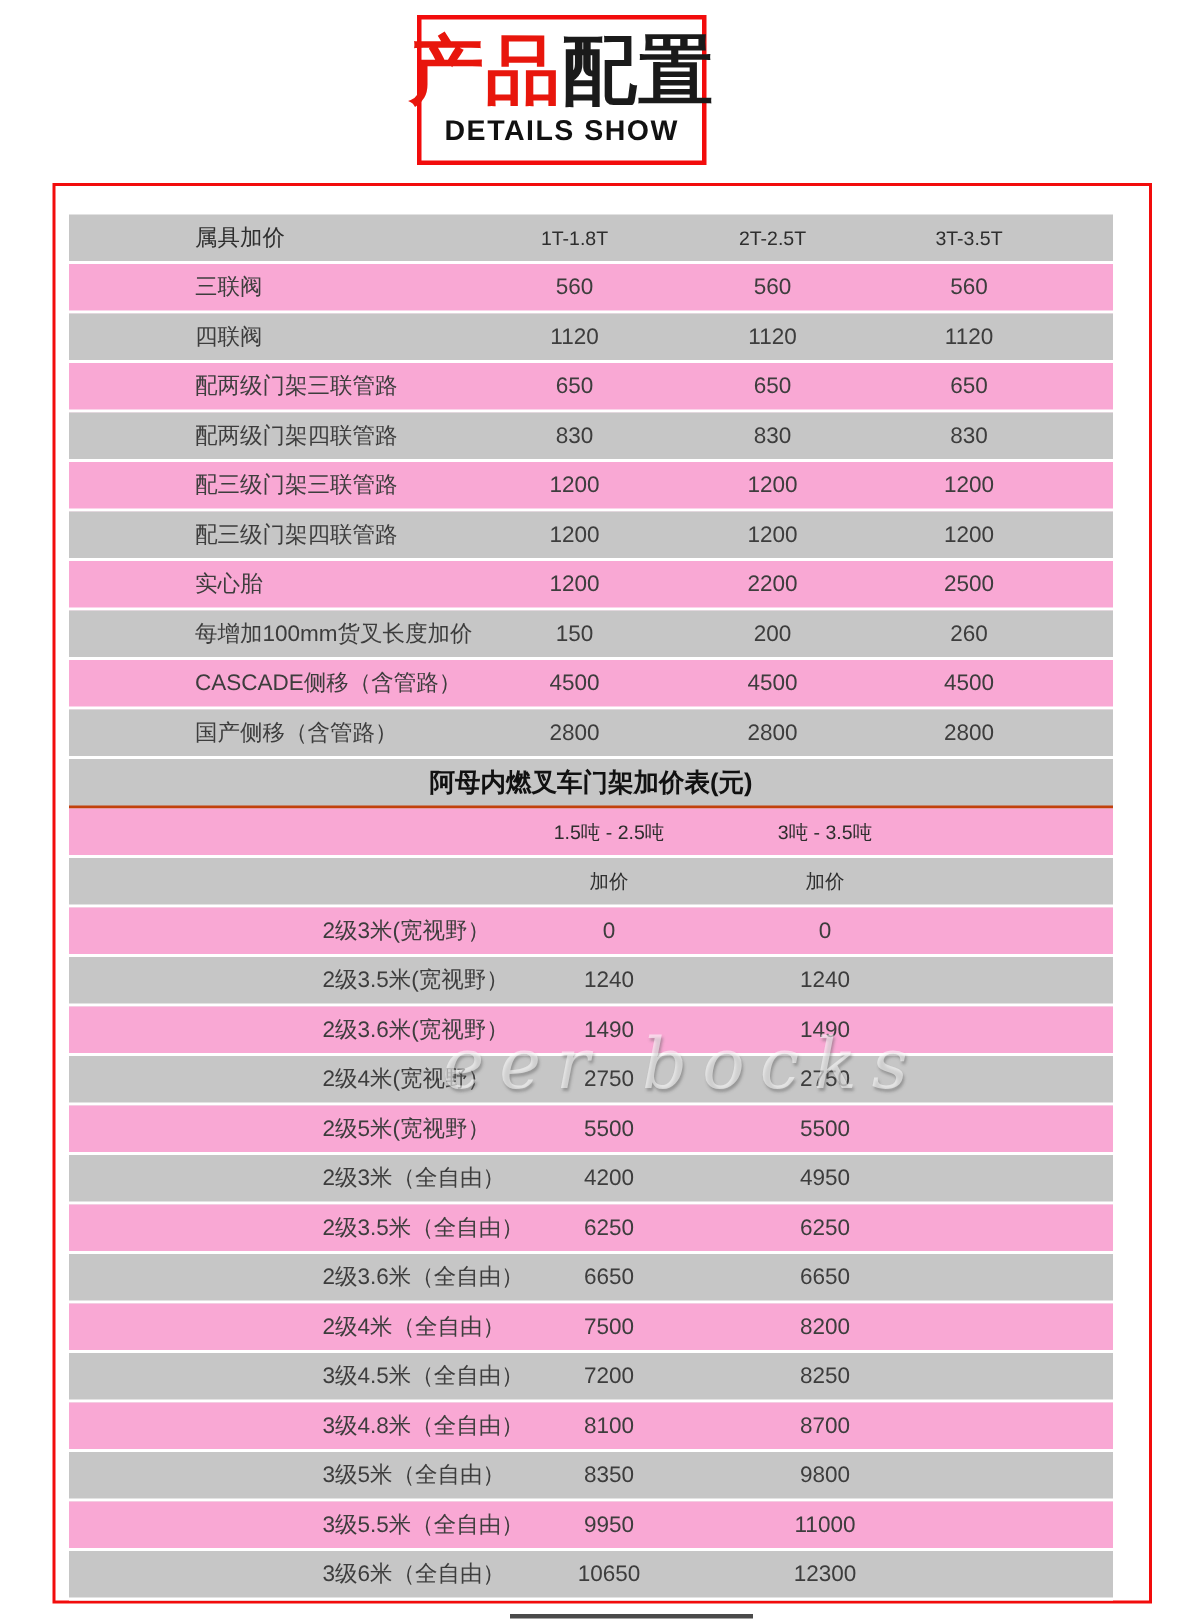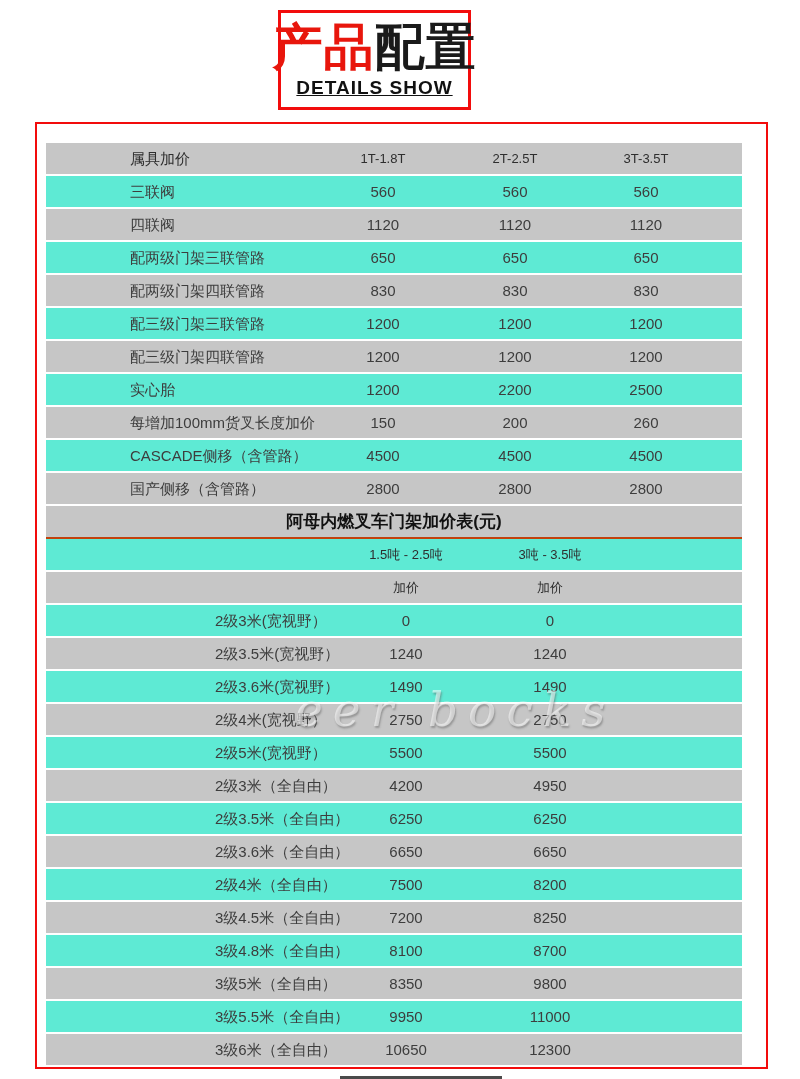--- a/index.html
+++ b/index.html
@@ -15,34 +15,34 @@
 
   
   .title-card{
     position:absolute;left:266px;top:10px;width:193px;height:100px;
     border:3px solid var(--border-red);background:#fff;
     display:flex;flex-direction:column;align-items:center;justify-content:center;margin-left:12px;
   }
   .title-main{font-size:50px;font-weight:bold;line-height:1.02;letter-spacing:1px;white-space:nowrap;}
   .title-main .red{color:var(--accent-red);}
   .title-main .black{color:var(--title-black);}
-  .title-sub{font-size:19px;font-weight:600;color:#111;margin-top:4px;letter-spacing:1px;text-decoration:underline;}
+  .title-sub{font-size:19px;font-weight:600;color:#111;margin-top:4px;letter-spacing:1px;}
 
   
   .panel{
     position:absolute;left:35px;top:122px;width:733px;height:947px;
     border:2px solid var(--border-red);background:#fff;
     padding:19px 24px 0 9px;
   }
 
   .row{
     display:grid;height:33px;line-height:31px;
     border-bottom:2px solid #fff;
     font-size:15px;color:var(--text);
-    background:#5eead4;
+    background:#f9a8d4;
   }
   .row.gray{background:var(--row-gray);}
   .t1{grid-template-columns:270px 134px 130px 132px 1fr;}
   .t2{grid-template-columns:295px 130px 158px 1fr;}
   .lbl{text-align:left;white-space:nowrap;overflow:hidden;}
   .t1 .lbl{padding-left:84px;}
   .t2 .lbl{padding-left:169px;}
   .val{text-align:center;}
   .hdr{color:#2e2e2e;}
   .hdr .val{font-size:13px;}

